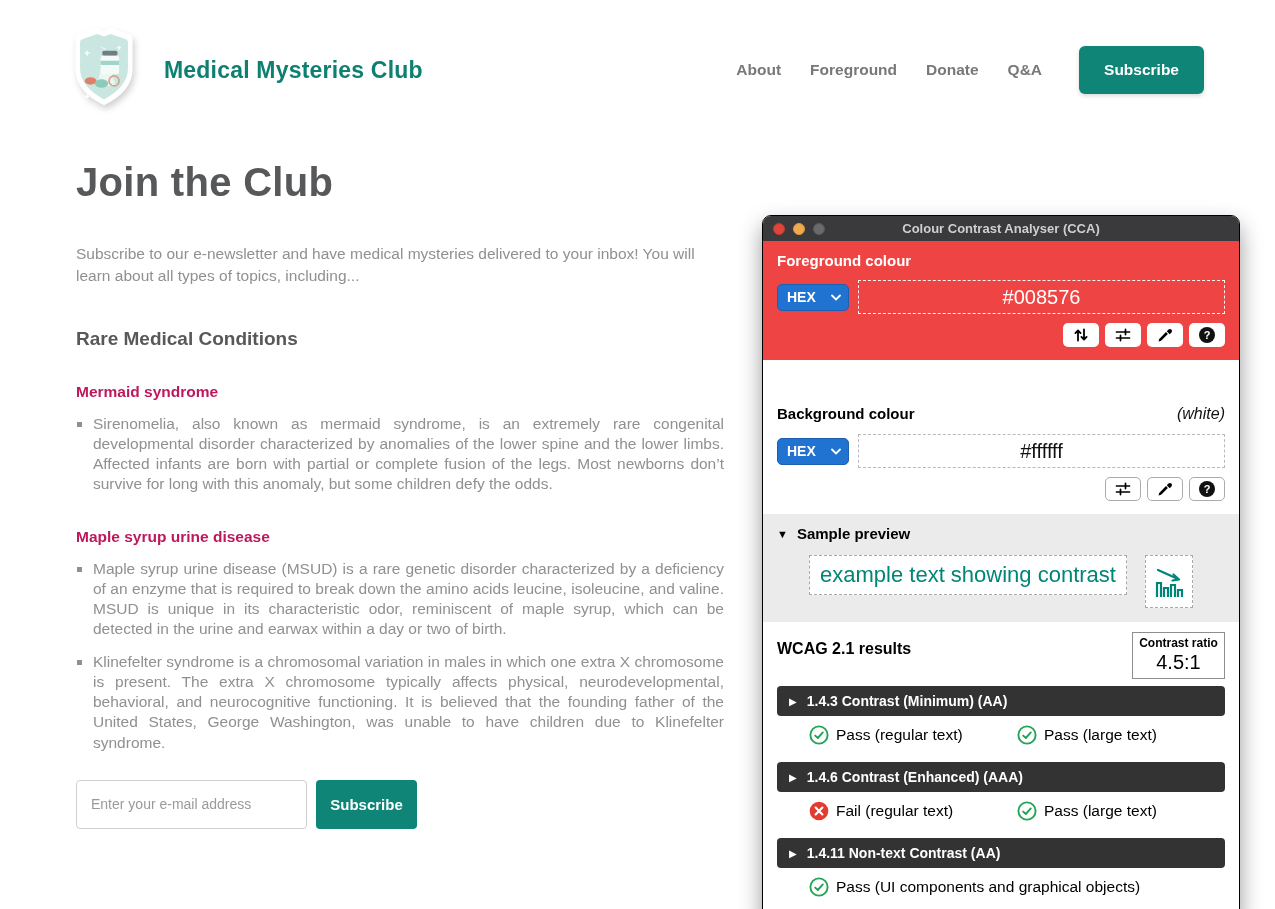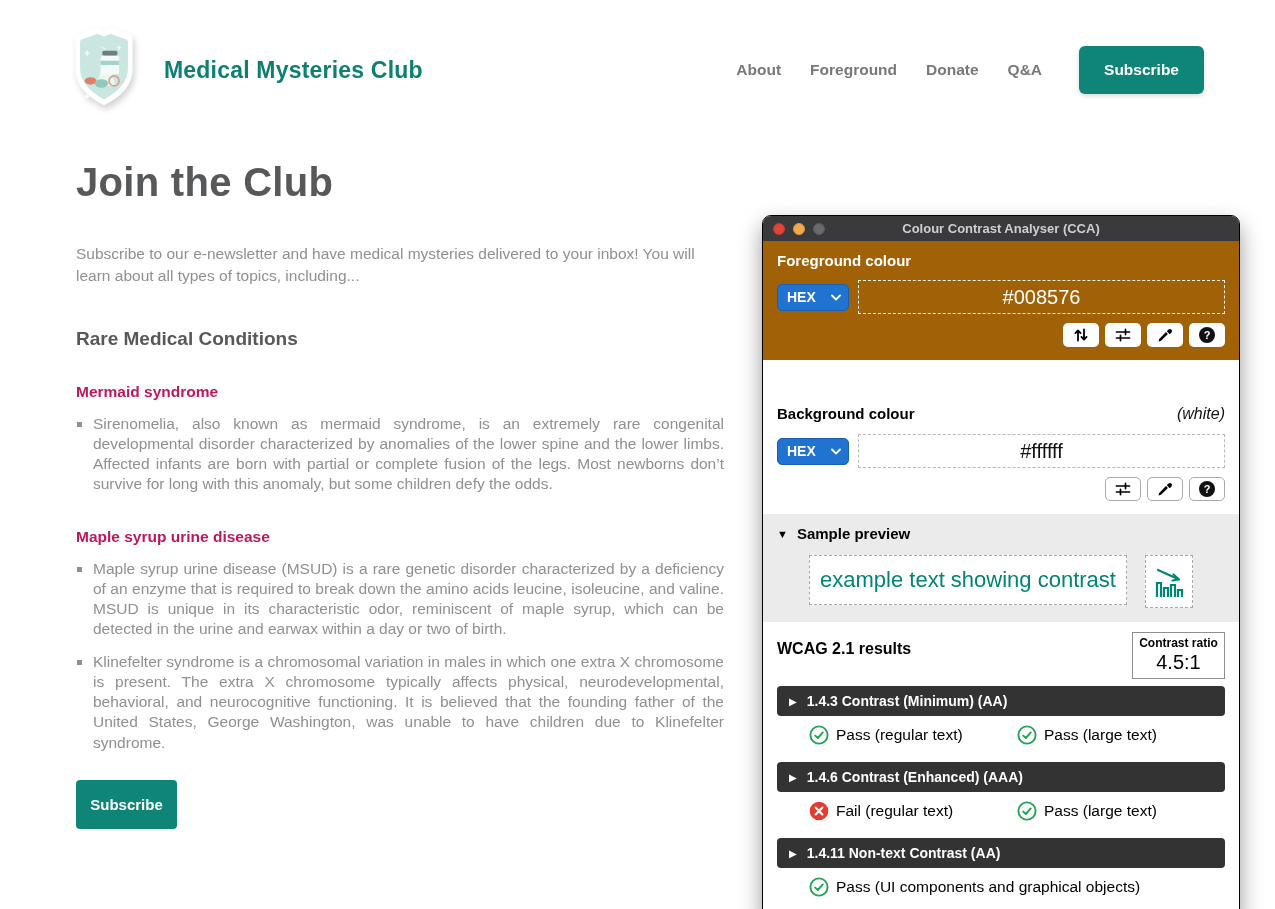--- a/index.html
+++ b/index.html
@@ -39,21 +39,21 @@
     box-shadow:0 10px 22px rgba(0,0,0,0.4); font-family:"Liberation Sans",sans-serif; }
   .titlebar { position:relative; height:25px; background:#3a3a3c; display:flex;
     align-items:center; justify-content:center; }
   .titlebar .title { color:#cfcfcf; font-size:13px; font-weight:bold; }
   .lights { position:absolute; left:10px; top:0; height:100%; display:flex; align-items:center; gap:8px; }
   .light { width:12px; height:12px; border-radius:50%; cursor:pointer; }
   .light.red { background:#df4538; border:1px solid #c23b30; }
   .light.yellow { background:#f0a94f; border:1px solid #d89a42; }
   .light.gray { background:#6a6a6c; border:1px solid #5a5a5c; }
 
-  .fg-section { background:#a16207; padding:11px 14px 13px; }
+  .fg-section { background:#ef4444; padding:11px 14px 13px; }
   .sec-label { font-size:15px; font-weight:bold; }
   .fg-section .sec-label { color:#fff; }
   .color-row { margin-top:11px; display:flex; align-items:center; gap:9px; }
   .hex-select { width:72px; height:27px; background:#2173d1; border:1px solid #1a5fb0;
     border-radius:5px; display:flex; align-items:center; justify-content:space-between;
     padding:0 7px 0 9px; cursor:pointer; }
   .hex-select .hs-label { color:#fff; font-size:14px; font-weight:bold; }
   .hex-field { flex:1; height:34px; display:flex; align-items:center; justify-content:center;
     font-size:20px; cursor:text; }
   .hex-field.fg { border:1px dashed rgba(255,255,255,0.95); color:#fff; }
@@ -67,21 +67,21 @@
   .bg-section { background:#fff; padding:13px 14px 13px; }
   .bg-head { display:flex; align-items:baseline; justify-content:space-between; }
   .bg-head .sec-label { color:#000; }
   .white-hint { font-style:italic; font-size:16px; color:#111;margin-top:32px; }
 
   .sample-section { background:#ebebeb; padding:11px 14px 14px; }
   .sample-head { display:flex; align-items:center; gap:9px; color:#000; }
   .tri { font-size:11px; color:#000; }
   .sample-head .sec-label { color:#000; }
   .sample-row { margin-top:13px; display:flex; justify-content:center; align-items:stretch; gap:18px; }
-  .sample-box { width:318px; height:50px; background:#fff; border:1px dashed #a9a9a9;
+  .sample-box { width:318px; height:40px; background:#fff; border:1px dashed #a9a9a9;
     display:flex; align-items:center; justify-content:center; }
   .sample-text { color:#008576; font-size:22px; }
   .graphic-box { width:48px; height:53px; background:#fff; border:1px dashed #a9a9a9;
     display:flex; align-items:center; justify-content:center; cursor:pointer; }
   .graphic-box svg { width:30px; height:32px; }
 
   .results-section { background:#fff; padding:10px 14px 14px; }
   .results-head { position:relative; height:46px; }
   .results-title { font-size:16px; font-weight:bold; color:#000; padding-top:8px; }
   .ratio-box { position:absolute; right:0; top:0; width:93px; border:1px solid #8e8e8e;
@@ -148,20 +148,21 @@
           <li>Maple syrup urine disease (MSUD) is a rare genetic disorder characterized by a deficiency of an enzyme that is required to break down the amino acids leucine, isoleucine, and valine. MSUD is unique in its characteristic odor, reminiscent of maple syrup, which can be detected in the urine and earwax within a day or two of birth.</li>
         </ul>
     </div>
     <div>
       <ul class="cond-list">
           <li>Klinefelter syndrome is a chromosomal variation in males in which one extra X chromosome is present. The extra X chromosome typically affects physical, neurodevelopmental, behavioral, and neurocognitive functioning. It is believed that the founding father of the United States, George Washington, was unable to have children due to Klinefelter syndrome.</li>
         </ul>
     </div>
 
     <div class="subscribe-form">
+      <input class="email-input" type="text" placeholder="Enter your e-mail address" style="">
       <button class="form-subscribe">Subscribe</button>
     </div>
 
   </div>
 
   <div class="cca">
 
     <div class="titlebar">
       <div class="lights">
         <span class="light red"></span>

